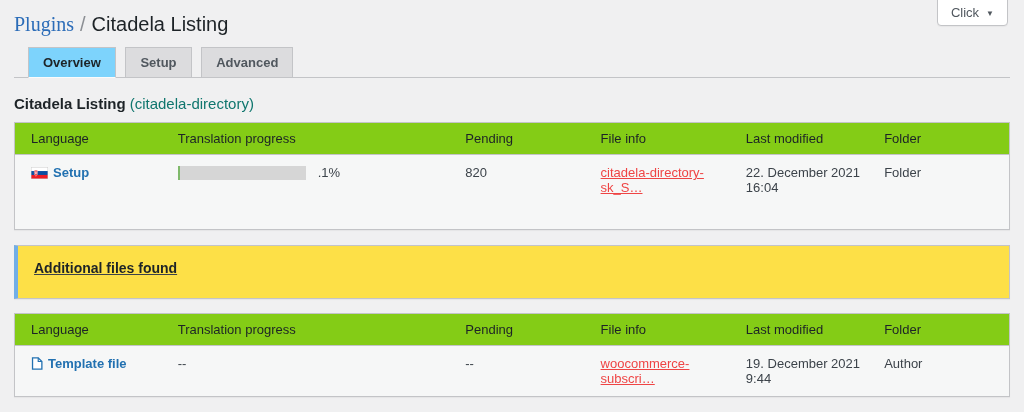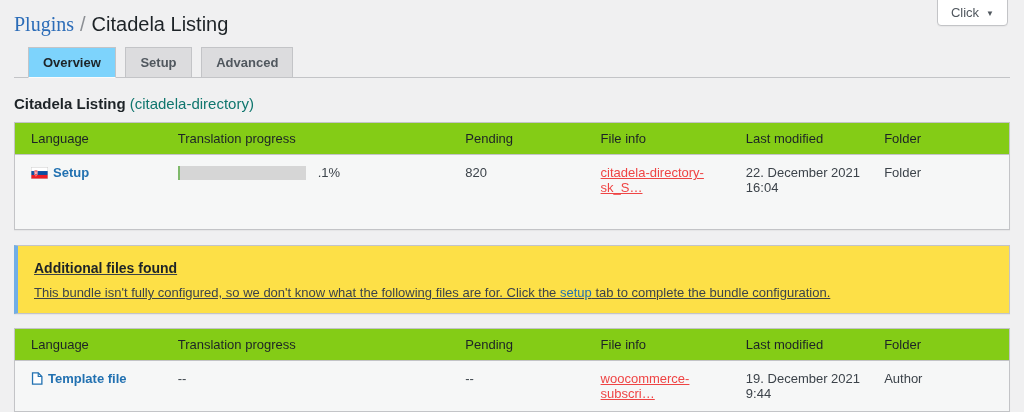--- a/index.html
+++ b/index.html
@@ -151,21 +151,20 @@
         <td>820</td>
         <td><a class="file-link">citadela-directory-sk_S…</a></td>
         <td>22. December 2021 16:04</td>
         <td>Folder</td>
       </tr>
     </tbody>
   </table>
 
   <div class="notice">
     <h3>Additional files found</h3>
-    <p><span>This bundle isn't fully configured, so we don't know what the following files are for. Click the </span><a class="setup-link">setup</a><span> tab to complete the bundle configuration.</span></p>
   </div>
 
   <table class="listing">
     <colgroup>
         <col style="width:15.4%">
         <col style="width:28.9%">
         <col style="width:13.6%">
         <col style="width:14.6%">
         <col style="width:13.9%">
         <col style="width:13.6%">

